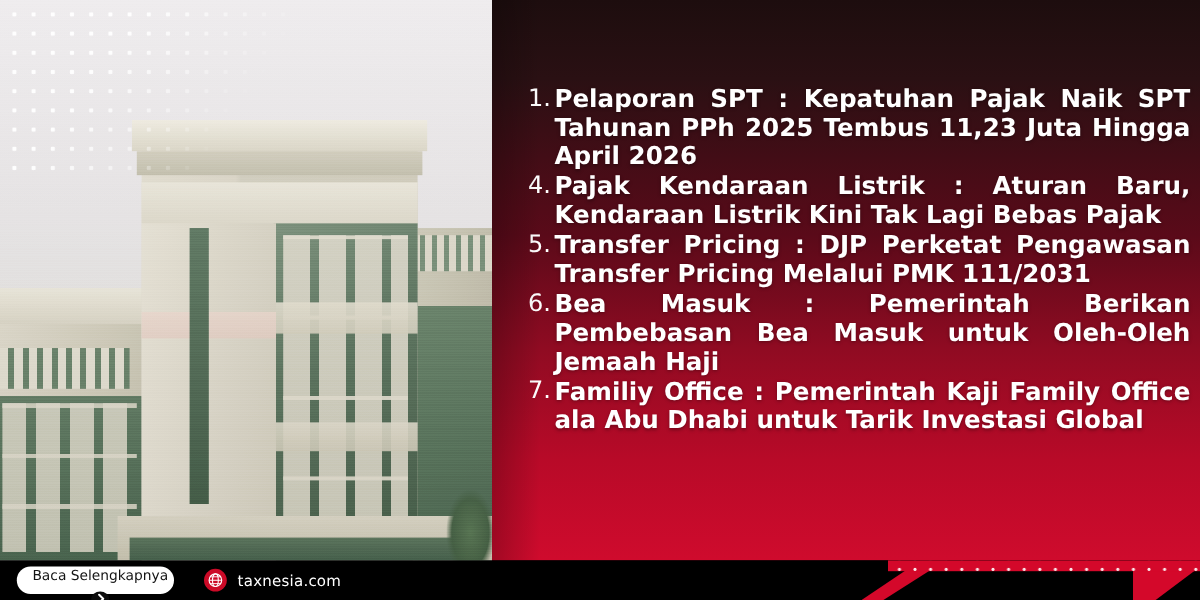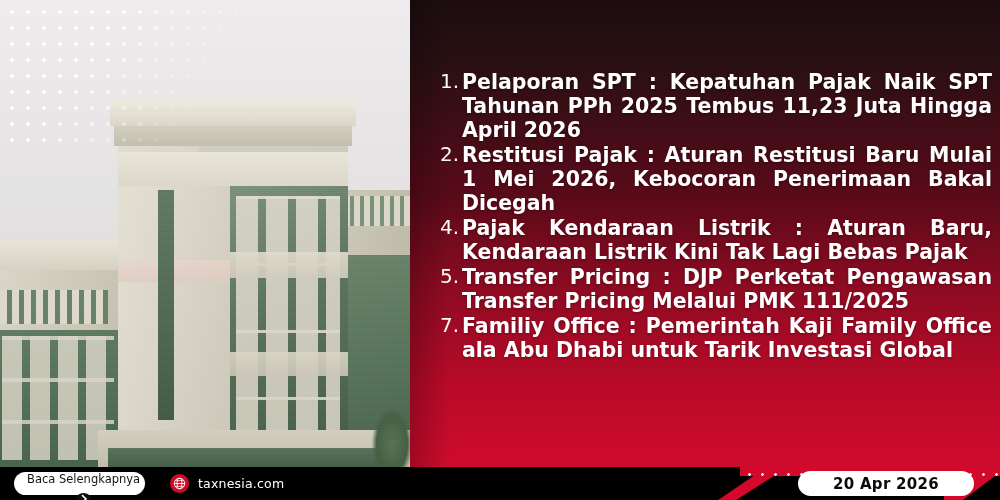--- a/index.html
+++ b/index.html
@@ -276,30 +276,30 @@
   <div class="red-panel">
 
 
 
     <ul class="list">
       <li>
         <div class="num">1.</div>
         <div class="txt">Pelaporan SPT : Kepatuhan Pajak Naik SPT Tahunan PPh 2025 Tembus 11,23 Juta Hingga April 2026</div>
       </li>
       <li>
-        <div class="num">2.</div>
-        <div class="txt">Restitusi Pajak : Aturan Restitusi Baru Mulai 1 Mei 2026, Kebocoran Penerimaan Bakal Dicegah</div>
-      </li>
-      <li>
         <div class="num">4.</div>
         <div class="txt">Pajak Kendaraan Listrik : Aturan Baru, Kendaraan Listrik Kini Tak Lagi Bebas Pajak</div>
       </li>
       <li>
         <div class="num">5.</div>
-        <div class="txt">Transfer Pricing : DJP Perketat Pengawasan Transfer Pricing Melalui PMK 111/2025</div>
+        <div class="txt">Transfer Pricing : DJP Perketat Pengawasan Transfer Pricing Melalui PMK 111/2031</div>
+      </li>
+      <li>
+        <div class="num">6.</div>
+        <div class="txt">Bea Masuk : Pemerintah Berikan Pembebasan Bea Masuk untuk Oleh-Oleh Jemaah Haji</div>
       </li>
       <li>
         <div class="num">7.</div>
         <div class="txt">Familiy Office : Pemerintah Kaji Family Office ala Abu Dhabi untuk Tarik Investasi Global</div>
       </li>
     </ul>
   </div>
 
   <div class="footer">
 
@@ -321,18 +321,15 @@
         <line x1="3.7" y1="12.4" x2="14.3" y2="12.4" stroke="#fff" stroke-width=".9"></line>
       </svg>
     </div>
     <div class="site">taxnesia.com</div>
 
     <div class="f-wedge-l"></div>
     <div class="f-wedge-r"></div>
     <div class="f-red-band"></div>
     <div class="f-red-dots"></div>
 
-    <div class="date-pill">
-      <span>20 Apr 2026</span>
-    </div>
   </div>
 
 </div>
 
 </body></html>

